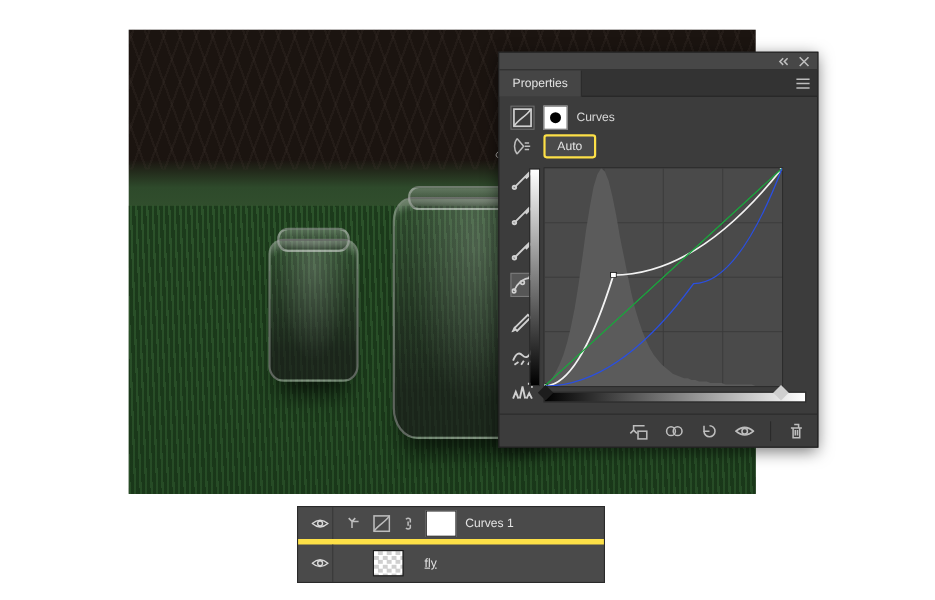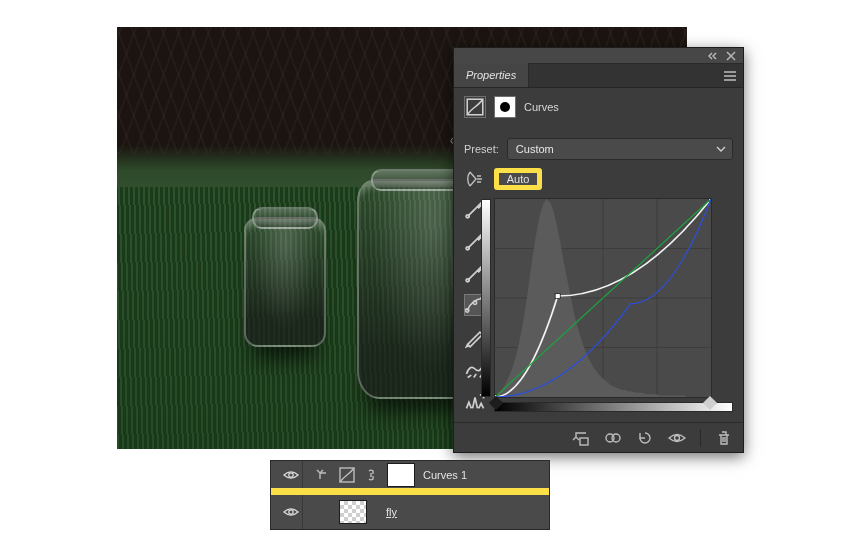--- a/index.html
+++ b/index.html
@@ -71,42 +71,41 @@
     height: 16px;
     background: #474747;
     border-bottom: 1px solid #2a2a2a;
     display:flex; justify-content:flex-end; align-items:center;
     gap:6px; padding-right:6px;
   }
   .panel-topstrip .ico { width:12px; height:12px; color:#bdbdbd; cursor:pointer; }
   .tabbar {
     height: 24px;
     background: #333333;
-    display:flex; align-items:flex-end;
+    display:flex; 
     border-bottom: 1px solid #262626;
     position:relative;
-    font-style:italic;
   }
   .tab {
     height: 24px;
     padding: 0 12px;
     background: #454545;
     color:#e3e3e3;
     display:flex; align-items:center;
     font-size: 11px;
     border-right:1px solid #2a2a2a;
   }
   .tab-menu {
     position:absolute; right:4px; top:3px; width:18px; height:18px;
     color:#bdbdbd; cursor:pointer;
   }
   .panel-body { padding: 8px 10px 10px 10px; }
   .adj-header {
     display:flex; align-items:center; gap:8px;
-    margin-bottom: 20px;
+    margin-bottom: 4px;
   }
   .adj-header .ico-box {
     width:22px; height:22px; border:1px solid #6e6e6e;
     display:flex; align-items:center; justify-content:center;
     background:#3c3c3c; color:#cfcfcf;
   }
   .adj-header .mask-thumb {
     width:22px; height:22px; background:#fff; border:1px solid #6e6e6e;
     display:flex; align-items:center; justify-content:center;
   }
@@ -117,21 +116,21 @@
   }
   .preset-row label { color:#cfcfcf; font-size:11px; }
   .select {
     flex:1; height:22px; background:#4a4a4a; border:1px solid #2a2a2a;
     border-radius:3px; padding:0 22px 0 8px; color:#e6e6e6;
     display:flex; align-items:center; position:relative; cursor:pointer;
   }
   .select .chev { position:absolute; right:6px; top:5px; width:10px;height:10px; color:#cfcfcf; }
   .channel-row .tool-ico { width:22px;height:22px;color:#bdbdbd; }
   .auto-btn {
-    width:48px; height:22px; background:#4a4a4a; border:5px solid #fde047;
+    width:48px; height:22px; background:#4a4a4a; border:2px solid #fde047;
     border-radius:3px; display:flex;align-items:center;justify-content:center;
     color:#e3e3e3; font-size:11px; cursor:pointer;
   }
 
   .curve-area { display:flex; gap:8px; }
   .sidetools {
     width:22px; display:flex; flex-direction:column; gap:10px;
     color:#cfcfcf;
   }
   .sidetools .tool {
@@ -179,21 +178,21 @@
   .layers {
     position:absolute;
     left: 270px; top: 460px;
     width: 280px;
     background:#4a4a4a;
     border:1px solid #2a2a2a;
   }
   .layer-row {
     height: 34px;
     display:flex; align-items:center;
-    border-bottom:7px solid #fde047;
+    border-bottom:5px solid #fde047;
     padding: 0 8px;
     gap: 8px;
   }
   .layer-row:last-child { border-bottom:none; }
   .vis-col {
     width:24px; height:100%;
     display:flex; align-items:center; justify-content:center;
     border-right:1px solid #383838;
     margin-right:4px;
     cursor:pointer;
@@ -268,31 +267,20 @@
             <rect x="2" y="2" width="14" height="14"></rect>
             <path d="M2 16 C6 10 12 8 16 2"></path>
           </svg>
       </div>
       <div class="mask-thumb">
           <div class="dot"></div>
         </div>
       <span>Curves</span>
     </div>
 
-    <div class="preset-row">
-      <label>Preset:</label>
-      <div class="select">
-        <span>Custom</span>
-        <span class="chev">
-          <svg class="svgico" viewBox="0 0 10 10">
-              <path d="M1 3 L5 7 L9 3"></path>
-            </svg>
-        </span>
-      </div>
-    </div>
 
     <div class="channel-row">
       <span class="tool-ico">
         <svg class="svgico" viewBox="0 0 22 22">
             <path d="M6 4 C3 8 3 14 6 18 M6 4 L12 11 L6 18"></path>
             <path d="M13 8 L17 8 M13 11 L18 11 M13 14 L17 14"></path>
           </svg>
       </span>
       <div class="auto-btn">
         <span>Auto</span>

